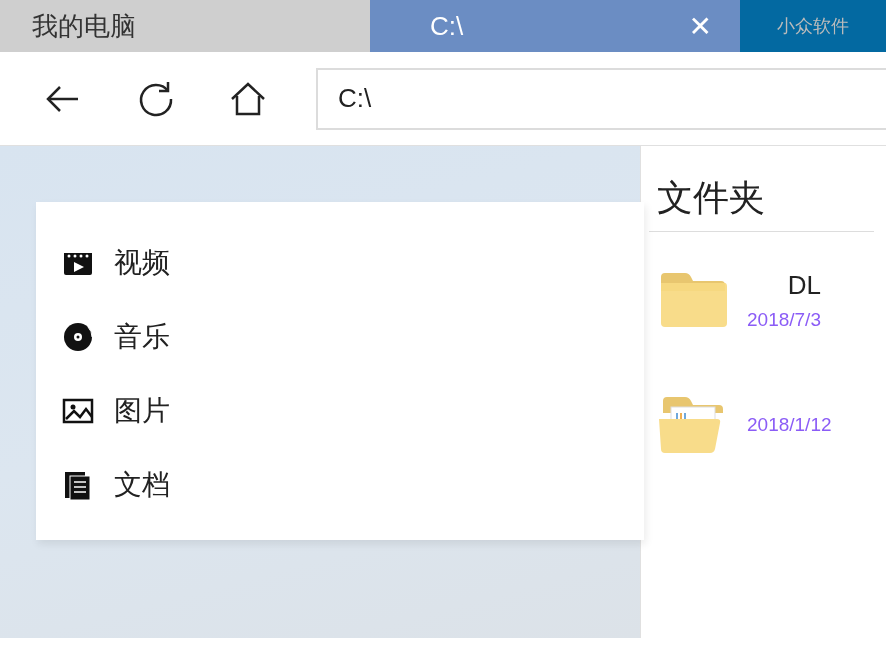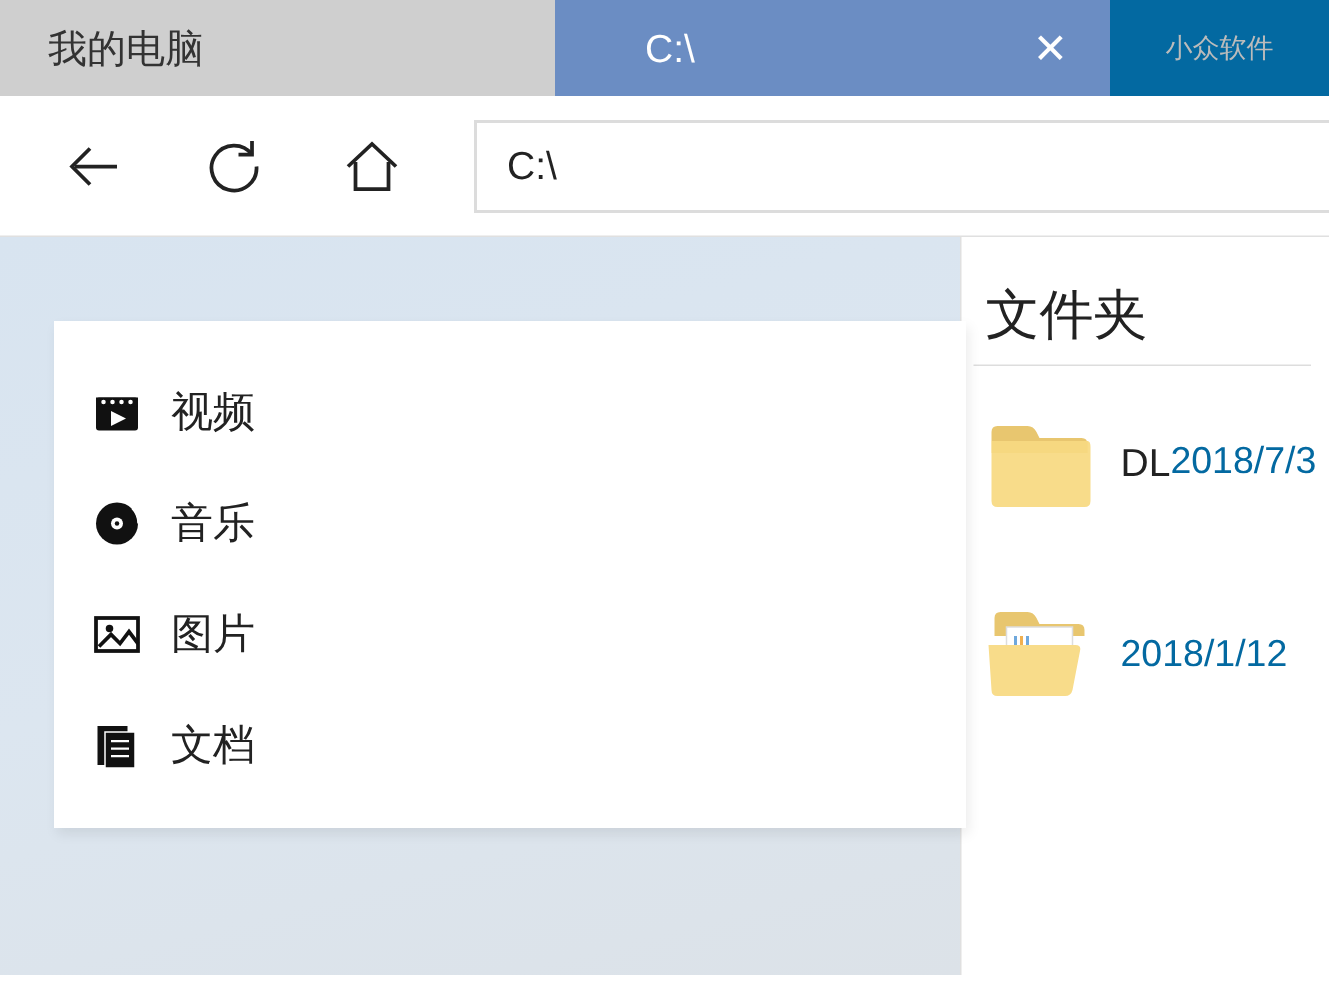--- a/index.html
+++ b/index.html
@@ -9,21 +9,21 @@
     }
     body {
       font-family: "Microsoft YaHei", "Segoe UI", sans-serif;
       width: 886px;
       height: 654px;
       overflow: hidden;
       background: #fff;
     }
     .tabs {
       display: flex;
-      height: 64px;
+      height: 52px;
       background: #e8e8e8;
     }
     .tab {
       display: flex;
       align-items: center;
       justify-content: center;
       height: 100%;
       font-size: 26px;
       color: #333;
       position: relative;
@@ -153,30 +153,31 @@
       margin-bottom: 36px;
     }
     .folder-icon {
       width: 72px;
       height: 60px;
       margin-right: 18px;
       position: relative;
     }
     .folder-info {
       display: flex;
-      flex-direction: row;
+      flex-direction: column;
+      align-items: flex-end;
     }
     .folder-name {
       font-size: 26px;
       color: #222;
       margin-bottom: 8px;
     }
     .folder-date {
-      font-size: 25px;
-      color: #0369a1;
+      font-size: 19px;
+      color: #8b5cf6;
     }
   </style>
 </head>
 <body>
 
 <div class="tabs">
   <div class="tab tab-inactive">
     <span>我的电脑</span>
   </div>
   <div class="tab tab-active">

